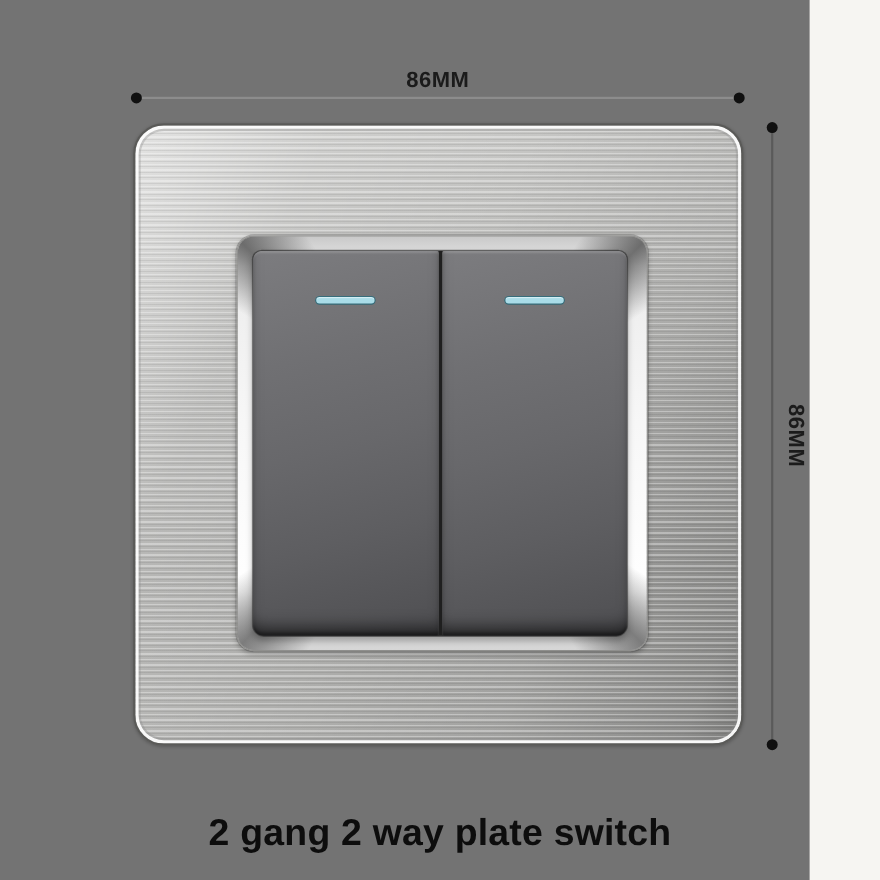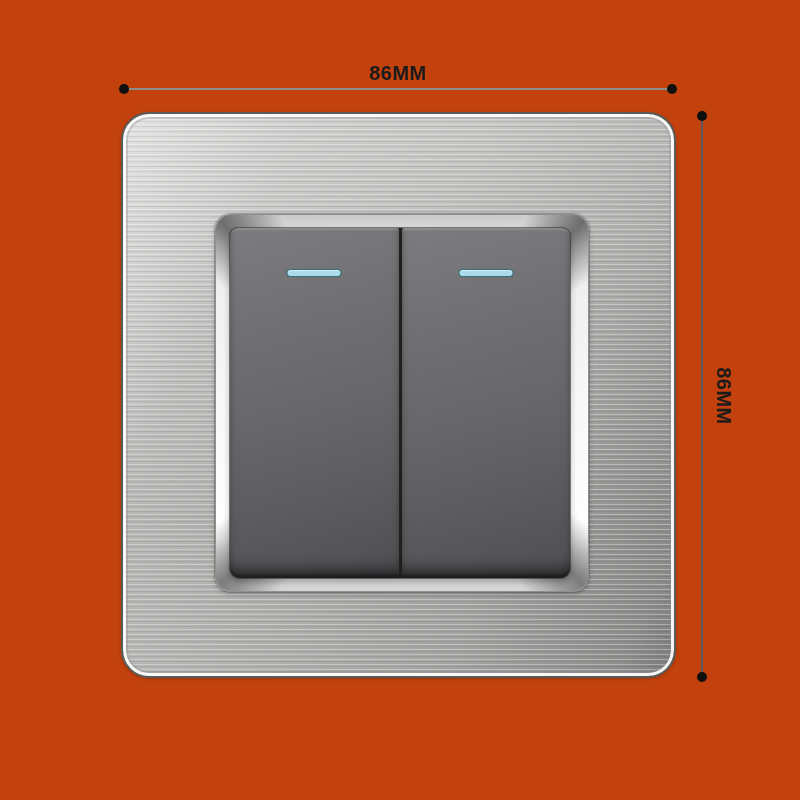--- a/index.html
+++ b/index.html
@@ -3,22 +3,22 @@
 <meta charset="utf-8">
 <style>
   html,body{margin:0;padding:0;}
   body{
     background:#f6f5f2;
     font-family:"Liberation Sans", sans-serif;
     -webkit-font-smoothing:antialiased;
   }
   .canvas{
     position:relative;
-    width:800px;height:800px;
-    background:#c2410c;
+    width:736px;height:800px;
+    background:#737373;
     overflow:hidden;
   }
 
   
   .dim-label{
     position:absolute;
     color:#1b1b1b;
     font-size:20px;
     font-weight:600;
     letter-spacing:.5px;
@@ -192,14 +192,15 @@
         <div class="rocker rocker-1">
           <span class="indicator"></span>
         </div>
         <div class="rocker rocker-2">
           <span class="indicator"></span>
         </div>
       </div>
     </div>
   </div>
 
+  <div class="caption">2 gang 2 way plate switch</div>
 
 </div>
 
 </body></html>

